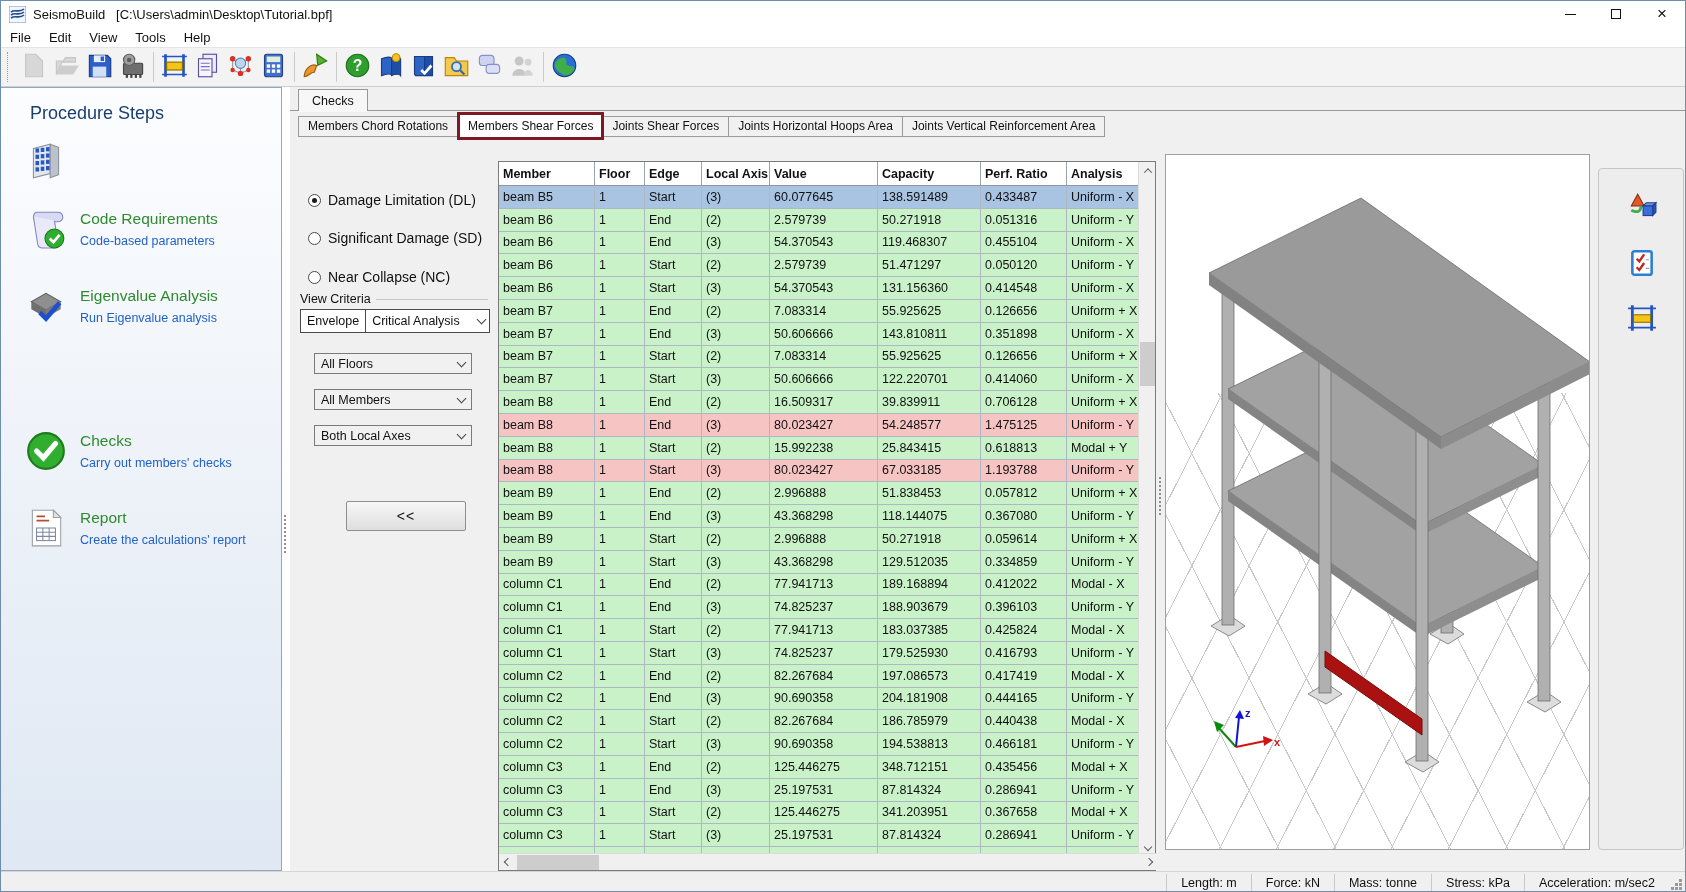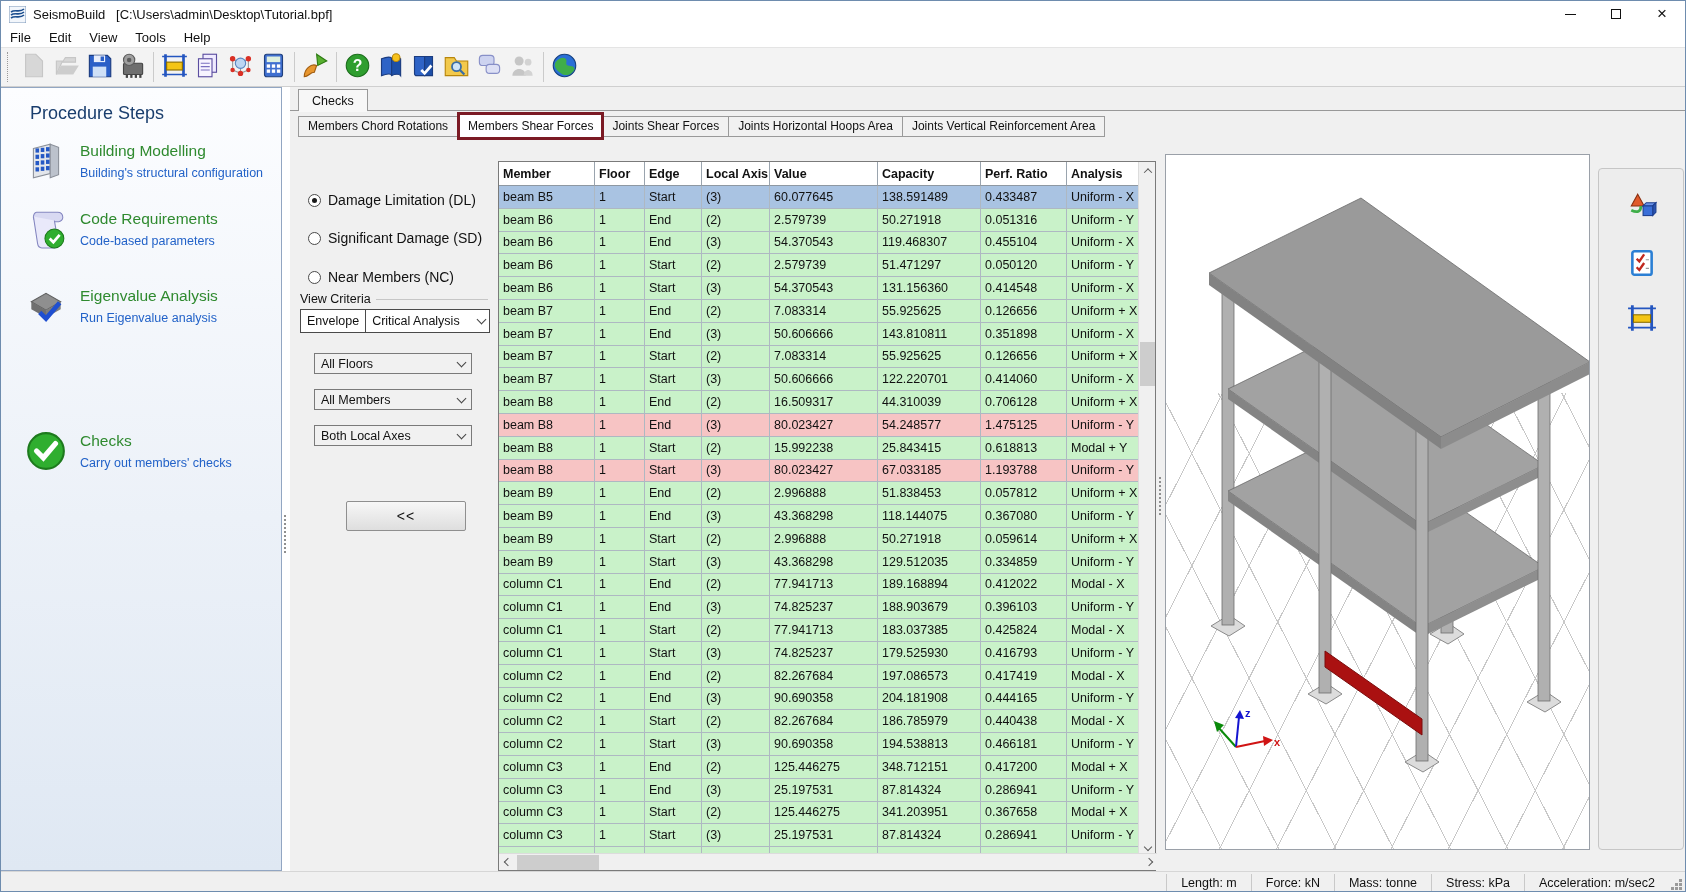--- a/index.html
+++ b/index.html
@@ -270,24 +270,20 @@
             <rect x="15" y="13.4" width="3.4" height="4"></rect>
             <rect x="20" y="12.8" width="3.4" height="4"></rect>
             <rect x="10" y="20" width="3.4" height="4"></rect>
             <rect x="15" y="19.4" width="3.4" height="4"></rect>
             <rect x="20" y="18.8" width="3.4" height="4"></rect>
             <rect x="10" y="26" width="3.4" height="4"></rect>
             <rect x="15" y="25.4" width="3.4" height="4"></rect>
             <rect x="20" y="24.8" width="3.4" height="4"></rect>
           </g>
         </svg></span>
-     <span>
-        <div class="step-title" style="color:#2f8a2f">Building Modelling</div>
-     <div class="step-sub" style="color:#2262c8">Building's structural configuration</div>
-      </span>
    </div>
     <div class="step" style="top:120px">
      <span class="step-icon"><svg viewBox="0 0 40 40">
           <path d="M11 4h20c3 0 5 2 5 5 0 2-2 4-4 4H13c-3 0-5-2-5-4s1-5 3-5z" fill="#d8d9f2" stroke="#8486c0"></path>
           <path d="M8 8l4 26c.4 2.5 2 4 4 4h12c3 0 4-2 3.6-5L28 12" fill="#e9e9fa" stroke="#8486c0"></path>
           <circle cx="28" cy="29" r="9" fill="#2fae2f" stroke="#1d7a1d"></circle>
           <path d="M23.5 29l3.5 3.5 6-7" stroke="#fff" stroke-width="2.6" fill="none"></path>
         </svg></span>
      <span>
         <div class="step-title" style="color:#2f8a2f">Code Requirements</div>
@@ -307,20 +303,33 @@
       </span>
    </div>
     <div class="step" style="top:342px">
      <span class="step-icon"><svg viewBox="0 0 40 40">
           <circle cx="20" cy="20" r="17" fill="#2fae2f" stroke="#1d7a1d" stroke-width="2"></circle>
           <path d="M11 20l6.5 6.5L29 13" stroke="#fff" stroke-width="5" fill="none" stroke-linecap="round"></path>
         </svg></span>
      <span>
         <div class="step-title" style="color:#2f8a2f">Checks</div>
      <div class="step-sub" style="color:#2262c8">Carry out members' checks</div>
+      </span>
+   </div>
+    <div class="step" style="top:419px">
+     <span class="step-icon"><svg viewBox="0 0 40 40">
+          <path d="M7 3h20l7 7v27H7z" fill="#fff" stroke="#9aa0a8"></path>
+          <path d="M27 3l7 7h-7z" fill="#dfe3e8" stroke="#9aa0a8"></path>
+          <path d="M11 9h8M11 13h12" stroke="#b05030" stroke-width="1.6"></path>
+          <rect x="11" y="20" width="18" height="12" fill="none" stroke="#7d8aa0"></rect>
+          <path d="M11 24h18M11 28h18M17 20v12M23 20v12" stroke="#7d8aa0"></path>
+        </svg></span>
+     <span>
+        <div class="step-title" style="color:#2f8a2f">Report</div>
+     <div class="step-sub" style="color:#2262c8">Create the calculations' report</div>
       </span>
    </div>
   </div>
 <div class="vsplit-dots" style="left:283px;top:514px;height:38px"></div>
 
 <div id="main">
   <div id="tabline"></div>
   <div id="checks-tab">Checks</div>
   <div id="subtabs">
       <span class="subtab">Members Chord Rotations</span>
@@ -334,21 +343,21 @@
       <span class="radio-row" style="left:18px;top:105px">
      <span class="radio sel"></span>
      <span>Damage Limitation (DL)</span>
       </span>
       <span class="radio-row" style="left:18px;top:143px">
      <span class="radio"></span>
      <span>Significant Damage (SD)</span>
       </span>
       <span class="radio-row" style="left:18px;top:182px">
      <span class="radio"></span>
-     <span>Near Members (NC)</span>
+     <span>Near Collapse (NC)</span>
       </span>
     </div>
   <div id="vc-label">View Criteria</div>
   <div id="vc-line"></div>
   <div id="seg">
     <span class="seg-cell">Envelope</span>
     <span class="seg-cell c2">
         <span>Critical Analysis</span>
         <span class="chev"></span>
       </span>
@@ -470,21 +479,21 @@
           <span class="tcell" style="width:103px">122.220701</span>
           <span class="tcell" style="width:86px">0.414060</span>
           <span class="tcell" style="width:73px">Uniform - X</span>
         </div>
         <div class="trow ok">
           <span class="tcell" style="width:96px">beam B8</span>
           <span class="tcell" style="width:50px">1</span>
           <span class="tcell" style="width:57px">End</span>
           <span class="tcell" style="width:68px">(2)</span>
           <span class="tcell" style="width:108px">16.509317</span>
-          <span class="tcell" style="width:103px">44.310039</span>
+          <span class="tcell" style="width:103px">39.839911</span>
           <span class="tcell" style="width:86px">0.706128</span>
           <span class="tcell" style="width:73px">Uniform + X</span>
         </div>
         <div class="trow fail">
           <span class="tcell" style="width:96px">beam B8</span>
           <span class="tcell" style="width:50px">1</span>
           <span class="tcell" style="width:57px">End</span>
           <span class="tcell" style="width:68px">(3)</span>
           <span class="tcell" style="width:108px">80.023427</span>
           <span class="tcell" style="width:103px">54.248577</span>
@@ -631,21 +640,21 @@
           <span class="tcell" style="width:86px">0.466181</span>
           <span class="tcell" style="width:73px">Uniform - Y</span>
         </div>
         <div class="trow ok">
           <span class="tcell" style="width:96px">column C3</span>
           <span class="tcell" style="width:50px">1</span>
           <span class="tcell" style="width:57px">End</span>
           <span class="tcell" style="width:68px">(2)</span>
           <span class="tcell" style="width:108px">125.446275</span>
           <span class="tcell" style="width:103px">348.712151</span>
-          <span class="tcell" style="width:86px">0.417200</span>
+          <span class="tcell" style="width:86px">0.435456</span>
           <span class="tcell" style="width:73px">Modal + X</span>
         </div>
         <div class="trow ok">
           <span class="tcell" style="width:96px">column C3</span>
           <span class="tcell" style="width:50px">1</span>
           <span class="tcell" style="width:57px">End</span>
           <span class="tcell" style="width:68px">(3)</span>
           <span class="tcell" style="width:108px">25.197531</span>
           <span class="tcell" style="width:103px">87.814324</span>
           <span class="tcell" style="width:86px">0.286941</span>

